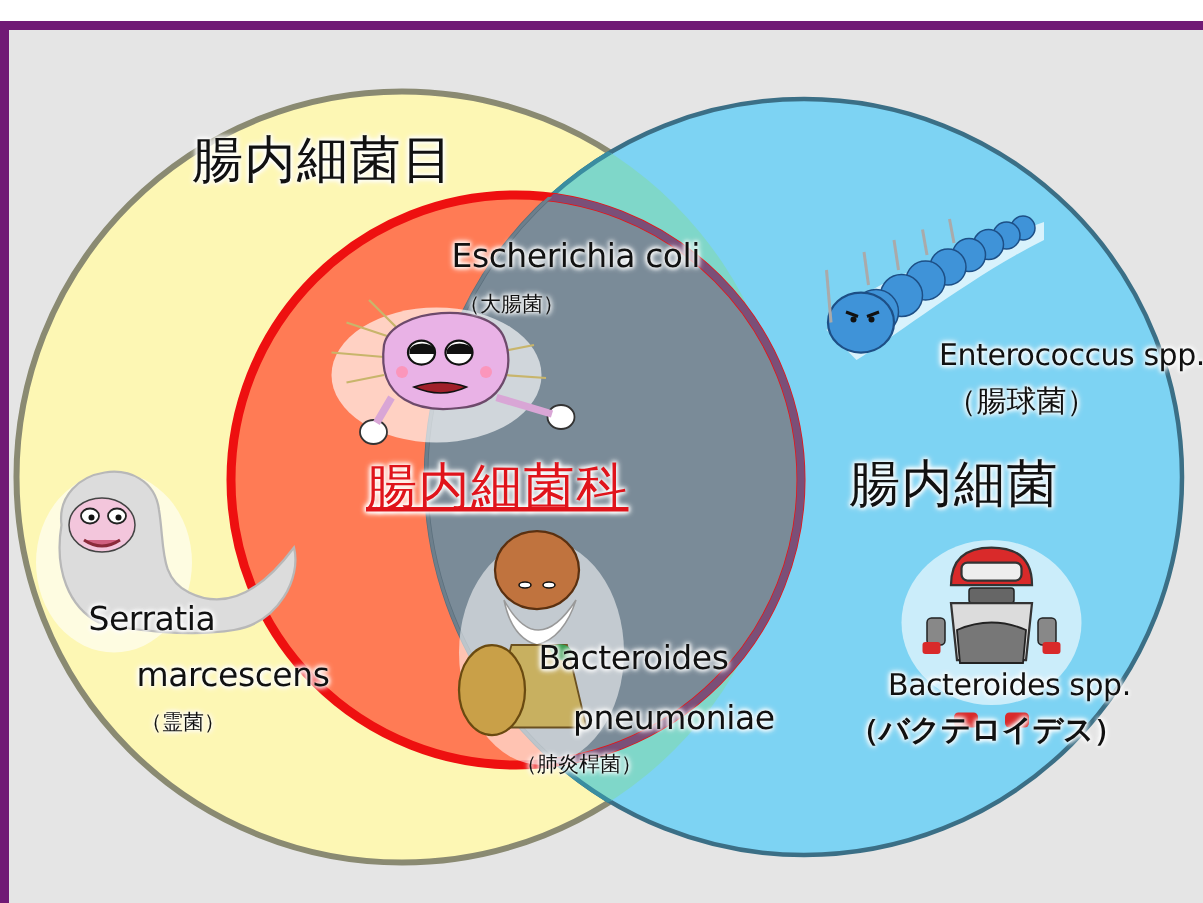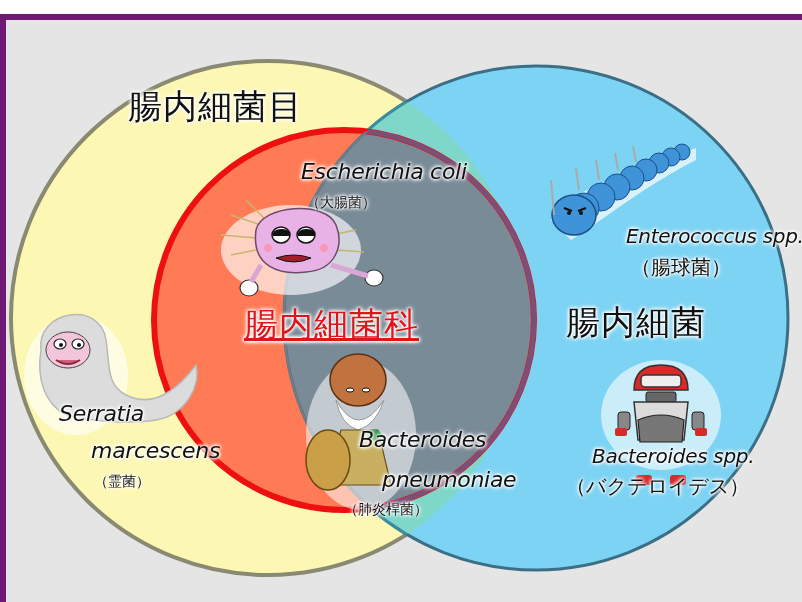--- a/index.html
+++ b/index.html
@@ -10,21 +10,21 @@
   }
   svg.venn { position: absolute; left: 0; top: 0; }
   .lbl {
     position: absolute; white-space: nowrap;
     font-family: "DejaVu Sans", "Liberation Sans", sans-serif;
     color: #111;
     text-shadow: 0 0 3px #fff, 0 0 3px #fff, 0 0 4px #fff, 0 0 5px #fff;
   }
   .big { font-size: 34px; letter-spacing: 1px; }
   .red { color: #e0141b; text-decoration: underline; }
-  .sci { font-family: "DejaVu Sans", "Liberation Sans", sans-serif; font-style: italic; font-size: 22px; letter-spacing: -0.3px; padding-left: 23px; }
+  .sci { font-family: "DejaVu Sans", "Liberation Sans", sans-serif; font-size: 22px; letter-spacing: -0.3px; padding-left: 23px; }
   .jp  { font-size: 14px; }
   .sci-sm { font-size: 20px; text-align: right; }
   .jp-sm { font-size: 20px; }
 </style>
 </head>
 <body>
 
 <div class="frame">
   <svg class="venn" width="800" height="600" viewBox="0 0 800 600">
     <defs>
@@ -167,14 +167,14 @@
 
   <div class="lbl sci" style="left:30px; top:381px;">Serratia</div>
   <div class="lbl sci" style="left:62px; top:418px;">marcescens</div>
   <div class="lbl jp" style="left:88px; top:453px;">（霊菌）</div>
 
   <div class="lbl sci" style="left:330px; top:407px;">Bacteroides</div>
   <div class="lbl sci" style="left:353px; top:447px;">pneumoniae</div>
   <div class="lbl jp" style="left:338px; top:481px;">（肺炎桿菌）</div>
 
   <div class="lbl sci sci-sm" style="left:563px; top:424px;">Bacteroides spp.</div>
-  <div class="lbl jp jp-sm" style="left:560px; top:453px;">（バクテロイデス）</div>
+  <div class="lbl jp jp-sm" style="left:560px; top:453px;font-weight:bold;">（バクテロイデス）</div>
 </div>
 
 </body></html>

